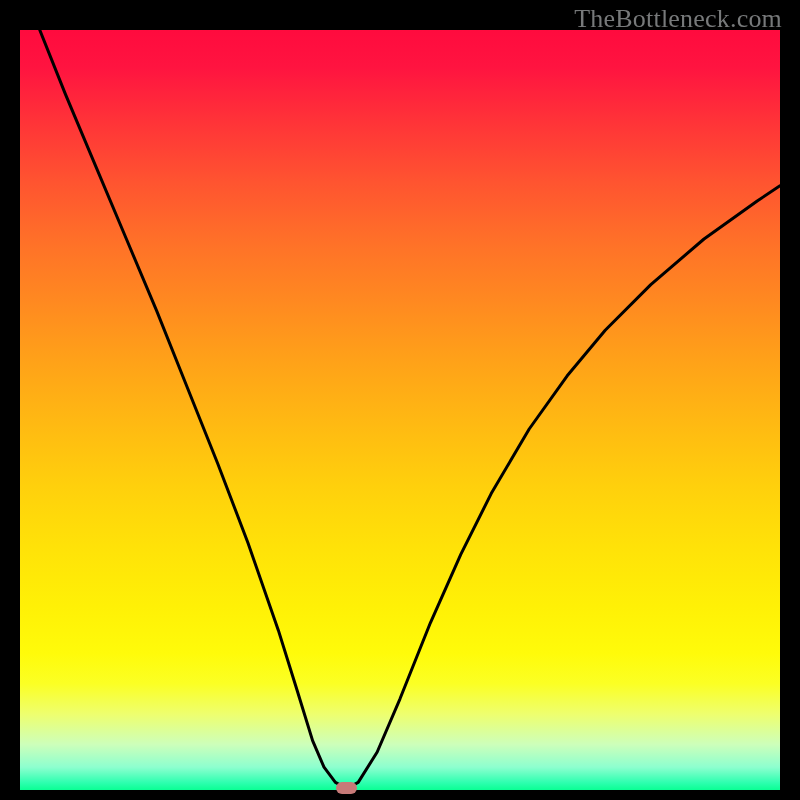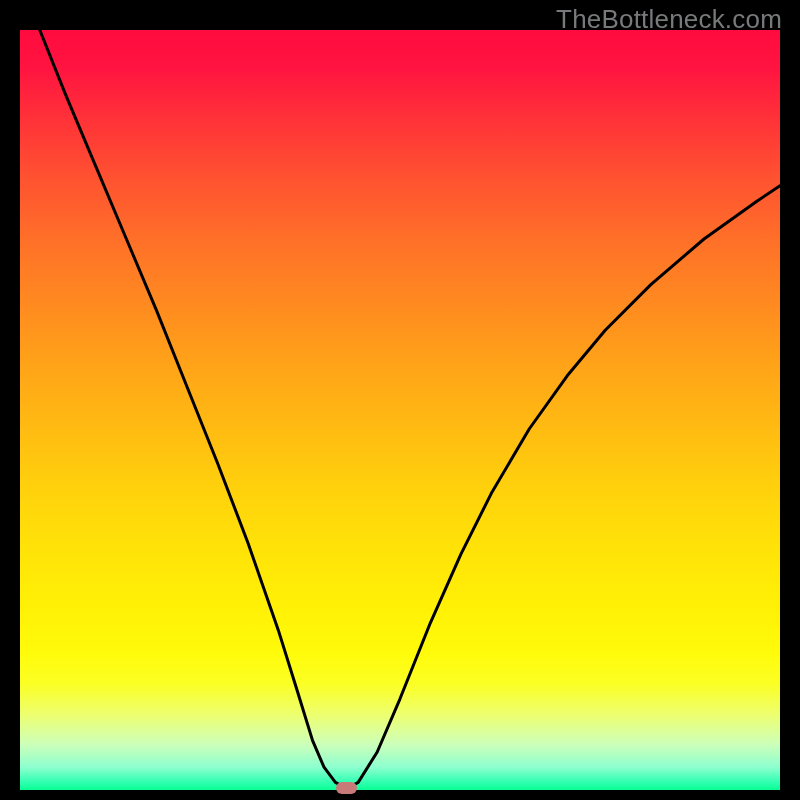--- a/index.html
+++ b/index.html
@@ -7,21 +7,21 @@
   .frame {
     position: relative;
     width: 800px;
     height: 800px;
     background: #000;
   }
   .watermark {
     position: absolute;
     top: 4px;
     right: 18px;
-    font-family: Liberation Sans, sans-serif;
+    font-family: Liberation Serif, serif;
     font-size: 26px;
     font-weight: 500;
     color: #77797a;
     letter-spacing: 0.2px;
   }
   .plot-outer {
     position: absolute;
     left: 20px;
     top: 30px;
     width: 760px;

